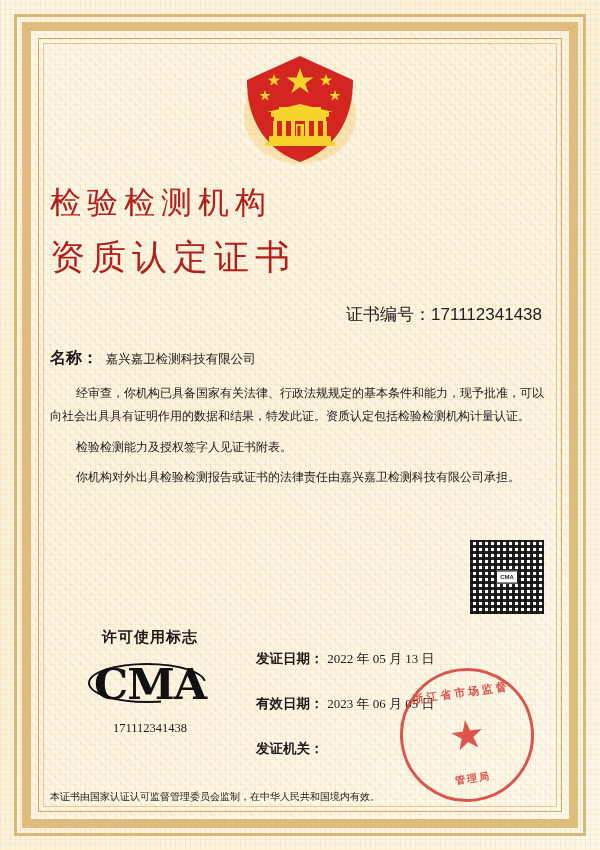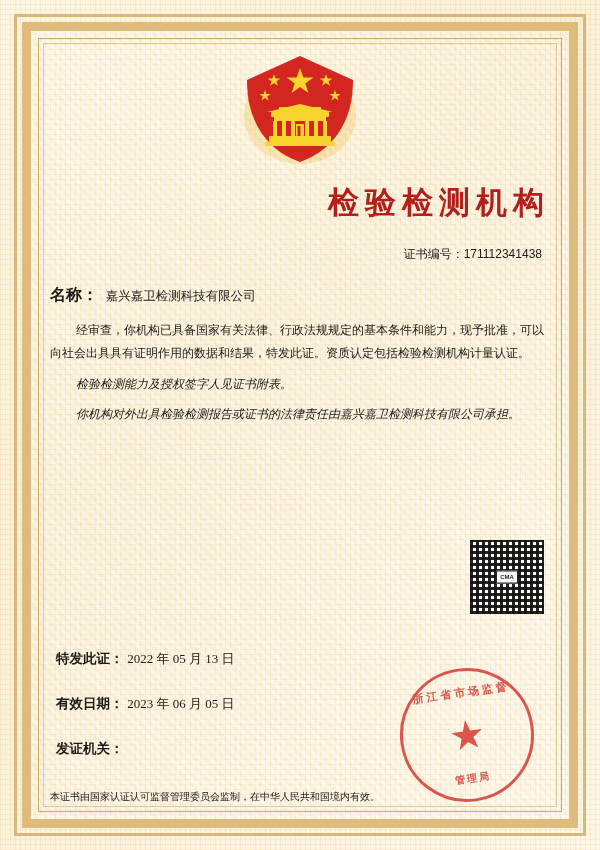--- a/index.html
+++ b/index.html
@@ -64,41 +64,41 @@
   .emblem-wrap {
     margin: 0 auto;
     width: 130px;
     height: 118px;
     position: relative;
     margin-top: 2px;
   }
 
   
   .title-1, .title-2 {
-    text-align: right;
+    text-align: left;
     color: #b3201c;
-    font-weight: bold;
+    font-weight: normal;
     letter-spacing: 6px;
     font-family: "DejaVu Sans", "Liberation Sans", sans-serif;
   }
   .title-1 {
     font-size: 31px;
     margin-top: 14px;
   }
   .title-2 {
     font-size: 35px;
     margin-top: 10px;
   }
 
   
   .cert-no {
     margin-top: 22px;
     text-align: right;
     padding-right: 8px;
-    font-size: 12px;
+    font-size: 17px;
     color: #23201c;
   }
 
   
   .field {
     margin-top: 16px;
     font-size: 13px;
     color: #1d1a17;
     line-height: 1.75;
   }
@@ -114,21 +114,21 @@
   .field-name { margin-top: 18px; }
   .field-addr { margin-top: 14px; }
 
   .para {
     margin-top: 10px;
     font-size: 12px;
     line-height: 1.9;
     text-indent: 26px;
     color: #1d1a17;
   }
-  .para.tight { text-indent: 26px; margin-top: 8px; font-style: italic; }
+  .para.tight { text-indent: 26px; margin-top: 8px; }
 
   
   .qr {
     position: absolute;
     right: 6px;
     top: 492px;
     width: 74px;
     height: 74px;
     background-color: #fff;
     background-image:
@@ -317,42 +317,51 @@
           <polygon points="65,54 98,62 32,62"></polygon>
           <rect x="44" y="57" width="42" height="3"></rect>
         </g>
         <g fill="#d42620">
           <rect x="62.5" y="76" width="3" height="10"></rect>
         </g>
       </svg>
     </div>
 
     <div class="title-1">检验检测机构</div>
+    <div class="title-2">资质认定证书</div>
 
     <div class="cert-no">证书编号：171112341438</div>
 
     <div class="field field-name">
       <span class="field-label">名称：</span>
       <span class="field-value">嘉兴嘉卫检测科技有限公司</span>
     </div>
 
 
     <div class="para">经审查，你机构已具备国家有关法律、行政法规规定的基本条件和能力，现予批准，可以向社会出具具有证明作用的数据和结果，特发此证。资质认定包括检验检测机构计量认证。</div>
     <div class="para tight">检验检测能力及授权签字人见证书附表。</div>
     <div class="para tight">你机构对外出具检验检测报告或证书的法律责任由嘉兴嘉卫检测科技有限公司承担。</div>
 
     <div class="qr">
       <span class="qr-txt">CMA</span>
     </div>
 
     <div class="lower">
+      <div class="lower-left">
+        <div class="mark-label">许可使用标志</div>
+        <div class="cma">
+          <span class="ring"></span>
+          <span>CMA</span>
+        </div>
+        <div class="cma-no">171112341438</div>
+      </div>
 
       <div class="lower-right">
         <div class="dates-row">
-          <span class="lab">特发此证：</span>
+          <span class="lab">发证日期：</span>
           <span class="val">2022 年 05 月 13 日</span>
         </div>
         <div class="dates-row">
           <span class="lab">有效日期：</span>
           <span class="val">2023 年 06 月 05 日</span>
         </div>
         <div class="dates-row">
           <span class="lab">发证机关：</span>
           <span class="val"></span>
         </div>

